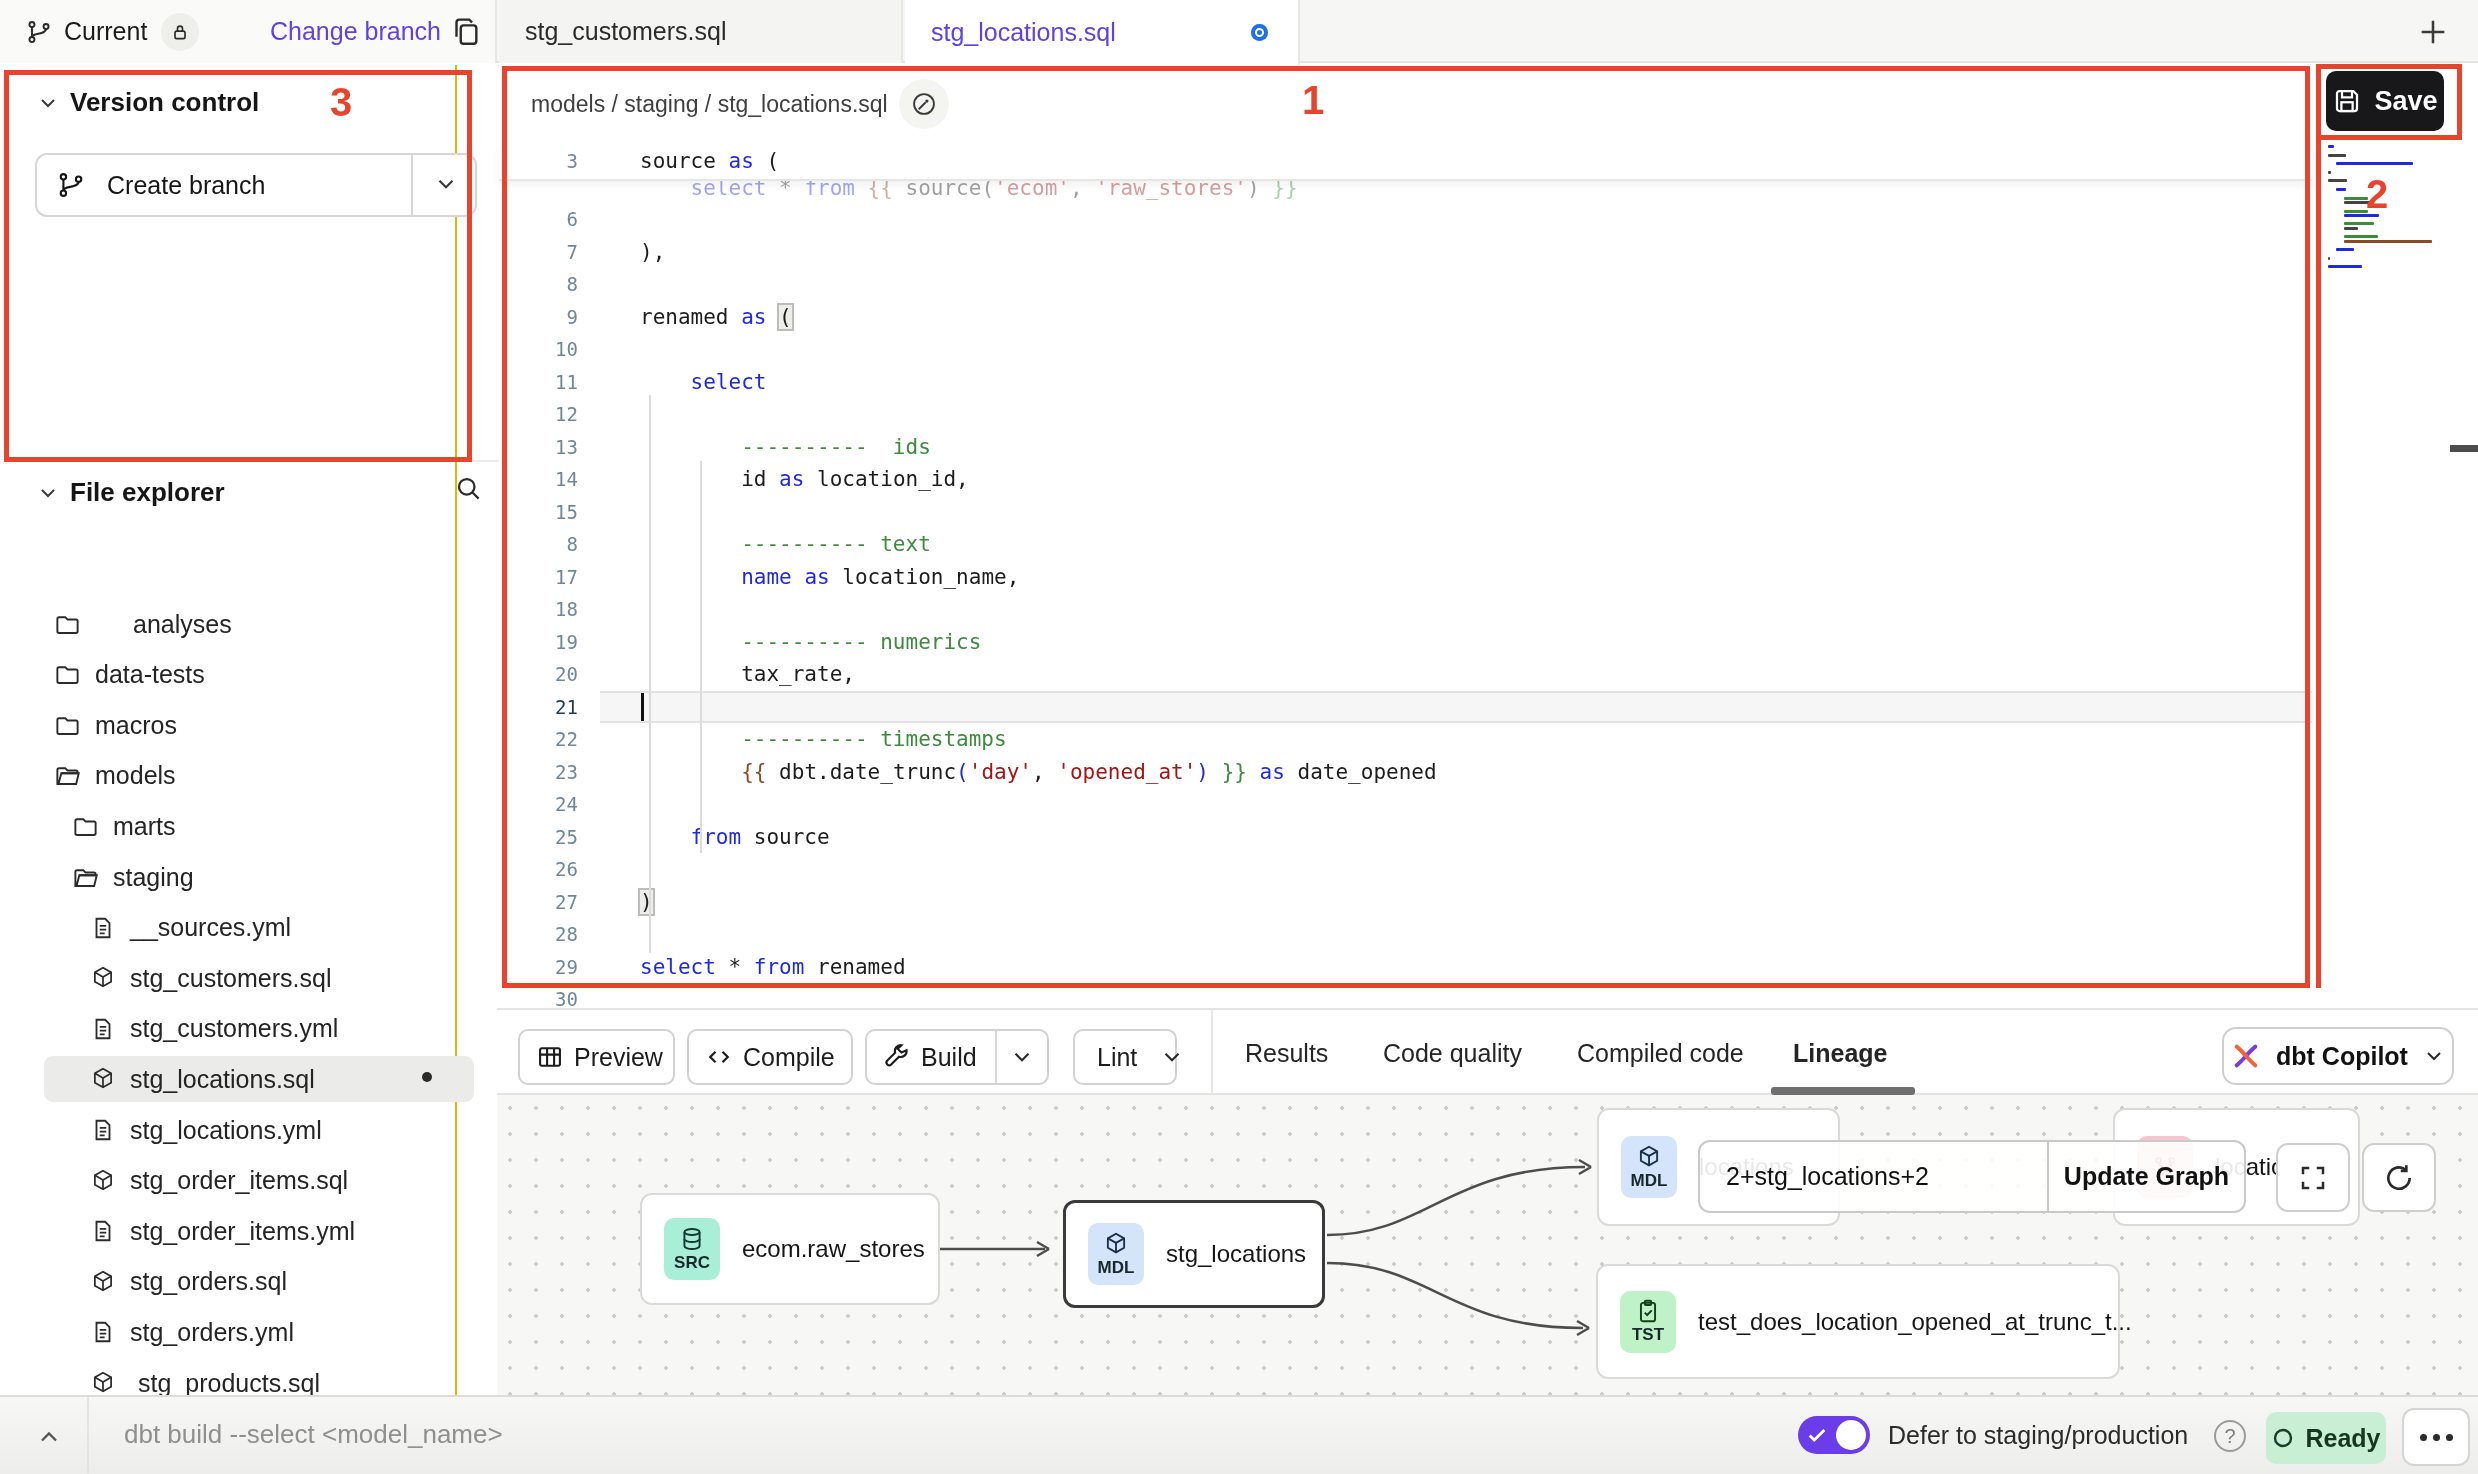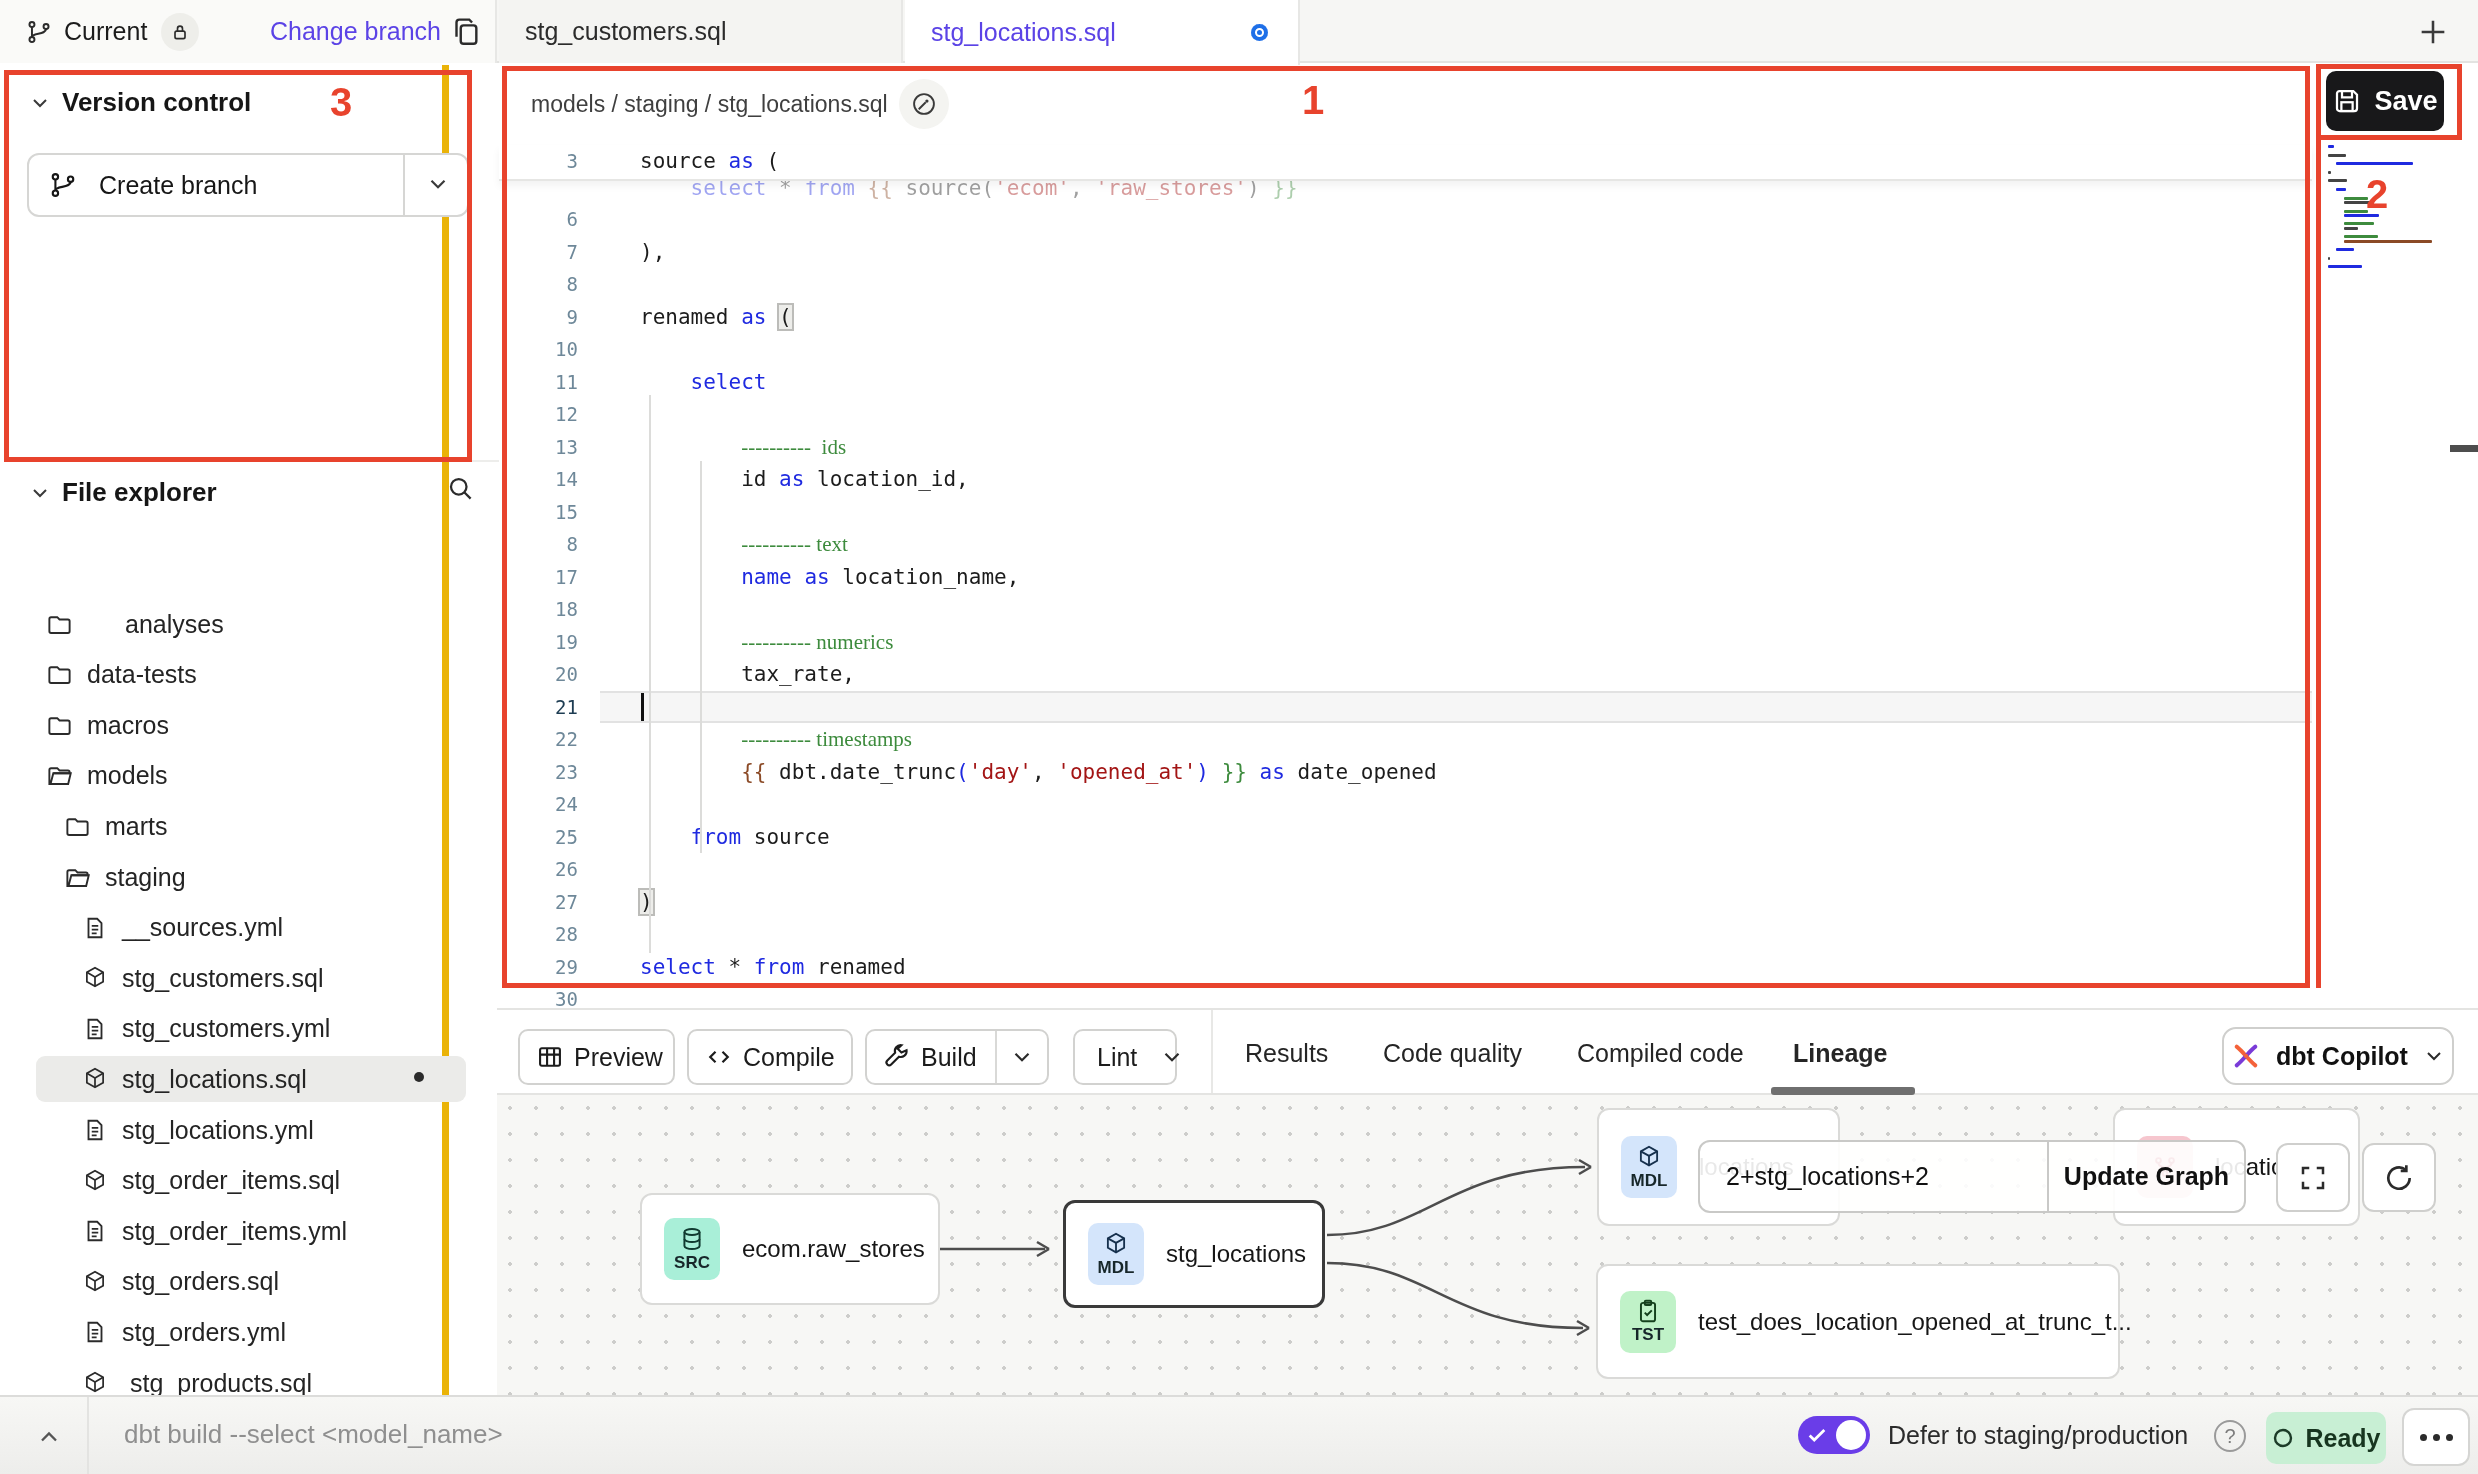--- a/index.html
+++ b/index.html
@@ -15,21 +15,21 @@
   .change-branch{position:absolute;left:270px;font-size:25px;font-weight:500;color:#5b43e6;cursor:pointer;}
   .copy-btn{position:absolute;left:448px;top:14px;}
   .tab{position:absolute;top:0;height:63px;display:flex;align-items:center;font-size:25px;}
   .tab.t1{left:499px;width:404px;background:#f4f4f2;border-right:2px solid #e7e7e5;color:#2b2b2b;}
   .tab.t1 span{margin-left:26px;}
   .tab.t2{left:905px;width:395px;background:#ffffff;border-right:2px solid #e7e7e5;color:#5b43e6;height:65px;z-index:2;}
   .tab.t2 span{margin-left:26px;}
   .dirty-dot{position:absolute;right:30px;top:24px;width:17px;height:17px;border-radius:50%;background:#1e6fe8;box-shadow:inset 0 0 0 4px #1e6fe8, inset 0 0 0 6px #ffffff;}
   .plus-btn{position:absolute;right:22px;top:10px;width:46px;height:44px;display:flex;align-items:center;justify-content:center;}
   
-  .sidebar{position:absolute;left:8px;top:65px;width:441px;height:1330px;background:#ffffff;border-right:7px solid #eab308;}
+  .sidebar{position:absolute;left:16px;top:65px;width:441px;height:1330px;background:#ffffff;border-right:2px solid #eab308;}
   .vc-head{position:absolute;left:0;top:22px;display:flex;align-items:center;}
   .vc-head .chev{margin-left:20px;}
   .vc-head .title{margin-left:10px;font-size:26px;font-weight:bold;color:#161616;}
   .create-branch{position:absolute;left:19px;top:88px;width:442px;height:64px;border:2px solid #d6d6d4;border-radius:12px;background:#fff;display:flex;align-items:center;}
   .create-branch .lbl{font-size:25px;font-weight:500;margin-left:22px;color:#161616;}
   .cb-div{position:absolute;right:62px;top:0;width:2px;height:60px;background:#d6d6d4;}
   .cb-chev{position:absolute;right:16px;top:16px;}
   .section-div{position:absolute;left:0;top:395px;width:495px;height:2px;background:#ededeb;}
   .fe-head{position:absolute;left:0;top:412px;width:495px;display:flex;align-items:center;}
   .fe-head .chev{margin-left:20px;}
@@ -49,21 +49,21 @@
   .gut{width:101px;flex:none;text-align:right;padding-right:22px;font-family:"DejaVu Sans Mono",monospace;font-size:19px;color:#6e8899;line-height:33px;}
   .codecell{flex:1;font-family:"DejaVu Sans Mono",monospace;font-size:21px;line-height:33px;white-space:pre;color:#1c1c1c;position:relative;padding-left:40px;}
   #rows{position:absolute;left:0;top:116px;width:100%;}
   .row{display:flex;height:32.5px;position:relative;}
   .row .gut{line-height:32.5px;}
   .row .codecell{line-height:32.5px;}
   .row.faded{height:22px;overflow:hidden;opacity:.42;}
   .row.faded .codecell{transform:translateY(-9px);}
   .row.cur .codecell{background:#f6f6f6;box-shadow:inset 0 2px 0 #e2e2e2, inset 0 -2px 0 #e2e2e2;}
   .row.cur .gut{color:#1d3c52;font-weight:normal;}
-  .tk.k{color:#1f2ae0;} .tk.p{color:#1c1c1c;} .tk.c{color:#3d8b3d;font-family:Liberation Serif, serif;} .tk.s{color:#a31515;}
+  .tk.k{color:#1f2ae0;} .tk.p{color:#1c1c1c;} .tk.c{color:#3d8b3d;} .tk.s{color:#a31515;}
   .tk.j{color:#8b4a26;} .tk.g{color:#3d8b3d;}
   .tk.b{color:#1c1c1c;background:#ededea;outline:2px solid #bcbcb9;}
   .cursor{position:absolute;left:41px;top:2px;width:3px;height:28px;background:#111;}
   .guide{position:absolute;width:2px;background:#dcdcda;z-index:1;}
   
   .right-col{position:absolute;left:2314px;top:65px;width:164px;height:943px;background:#fff;}
   .save-btn{position:absolute;left:12px;top:6px;width:118px;height:60px;background:#18181a;border-radius:10px;display:flex;align-items:center;justify-content:center;color:#fff;font-size:27px;font-weight:600;gap:12px;}
   #minimap{position:absolute;left:8px;top:76px;width:150px;height:130px;}
   .mbar{position:absolute;height:3px;border-radius:1px;}
   .scroll-thumb{position:absolute;left:136px;top:380px;width:28px;height:7px;background:#4d4d4d;}

